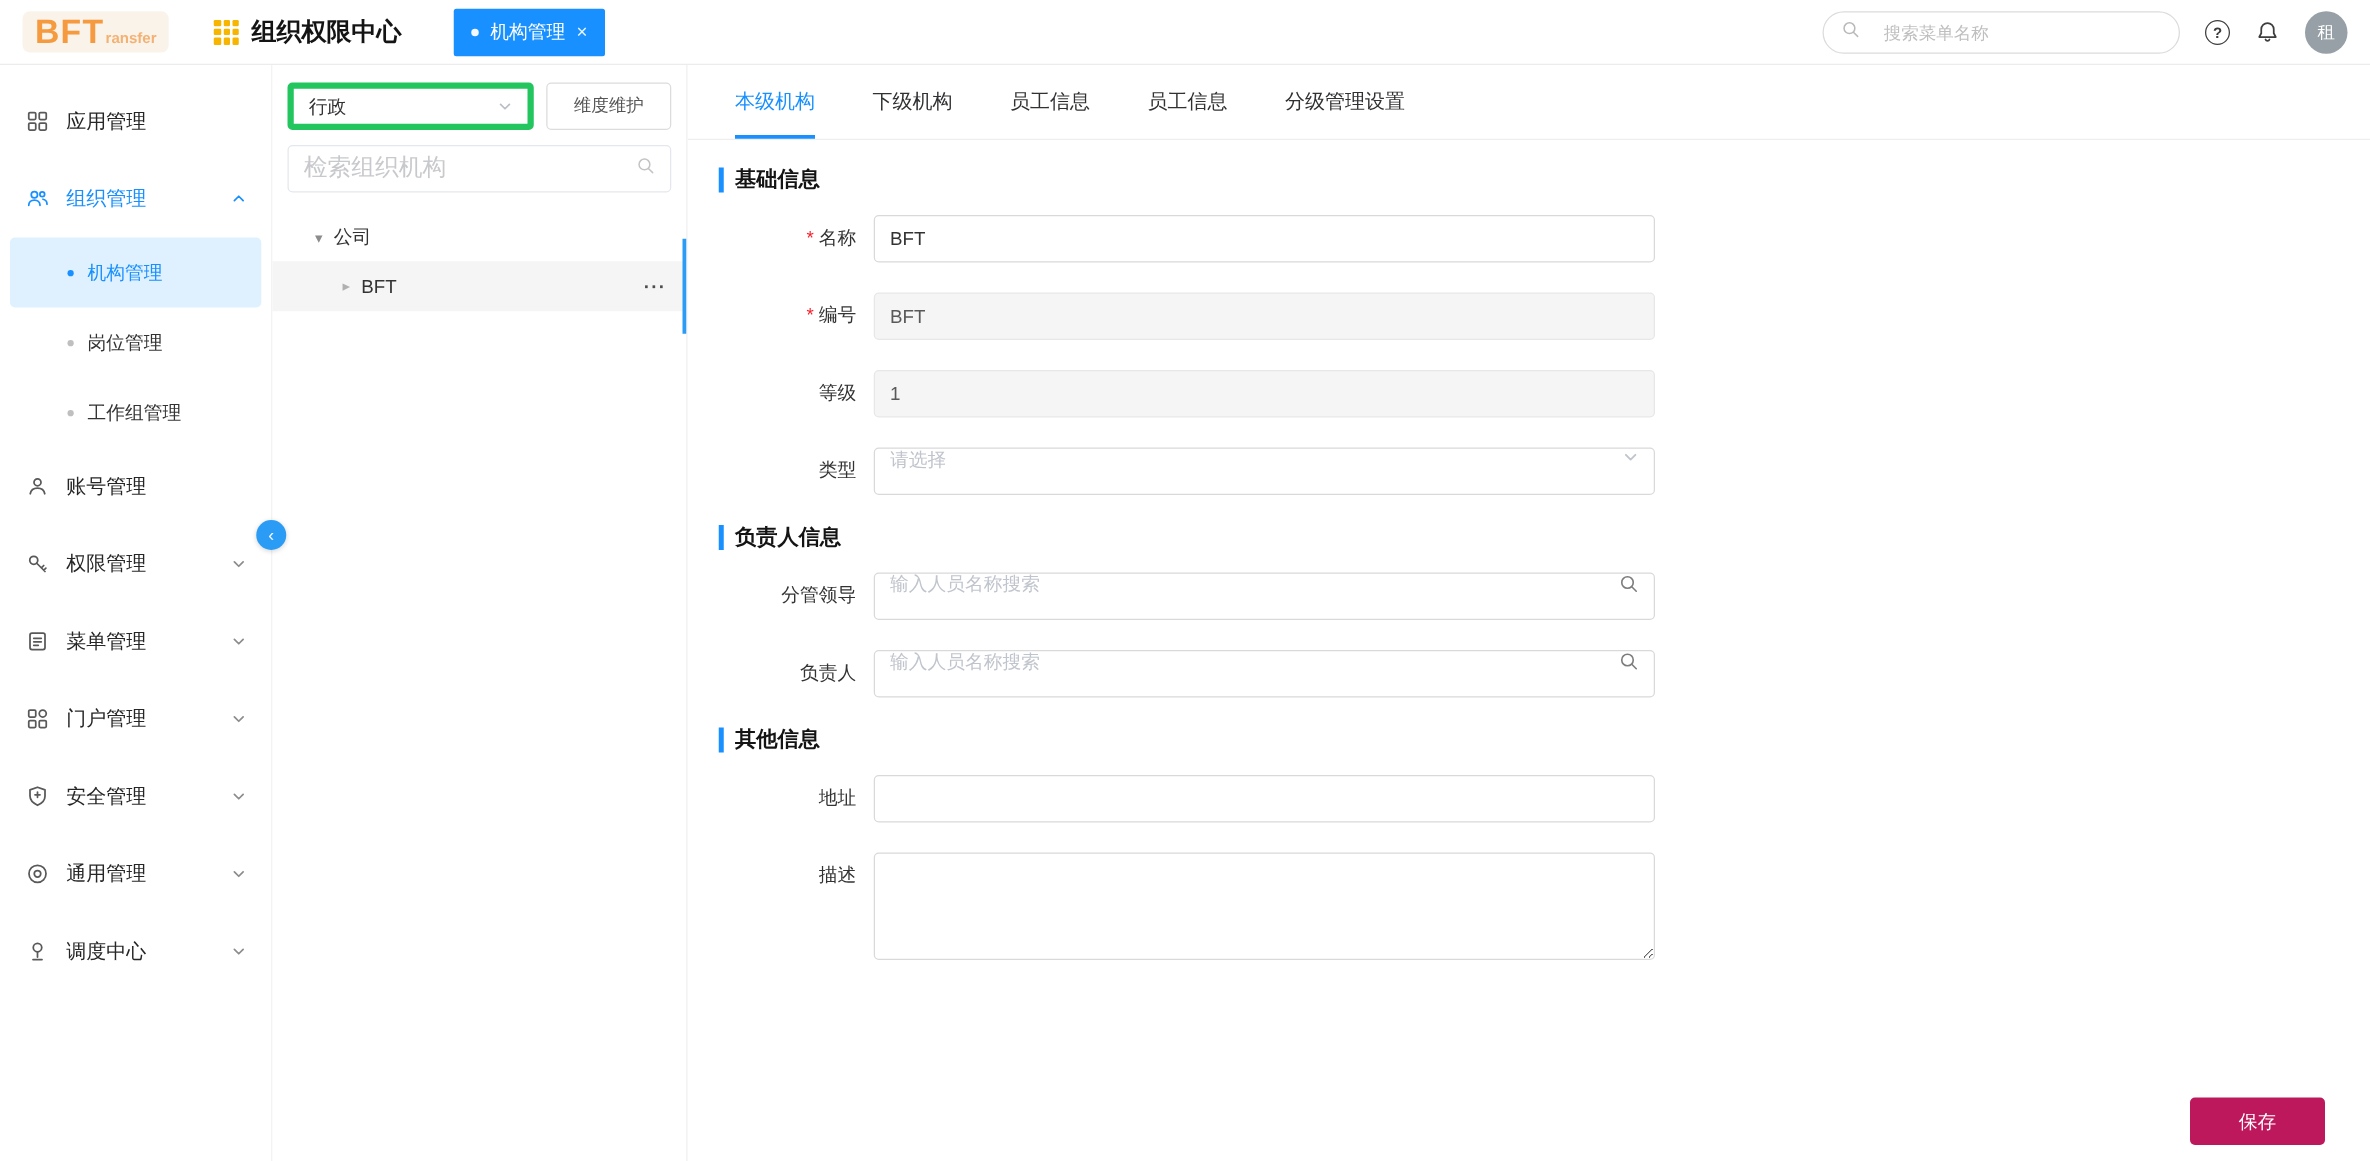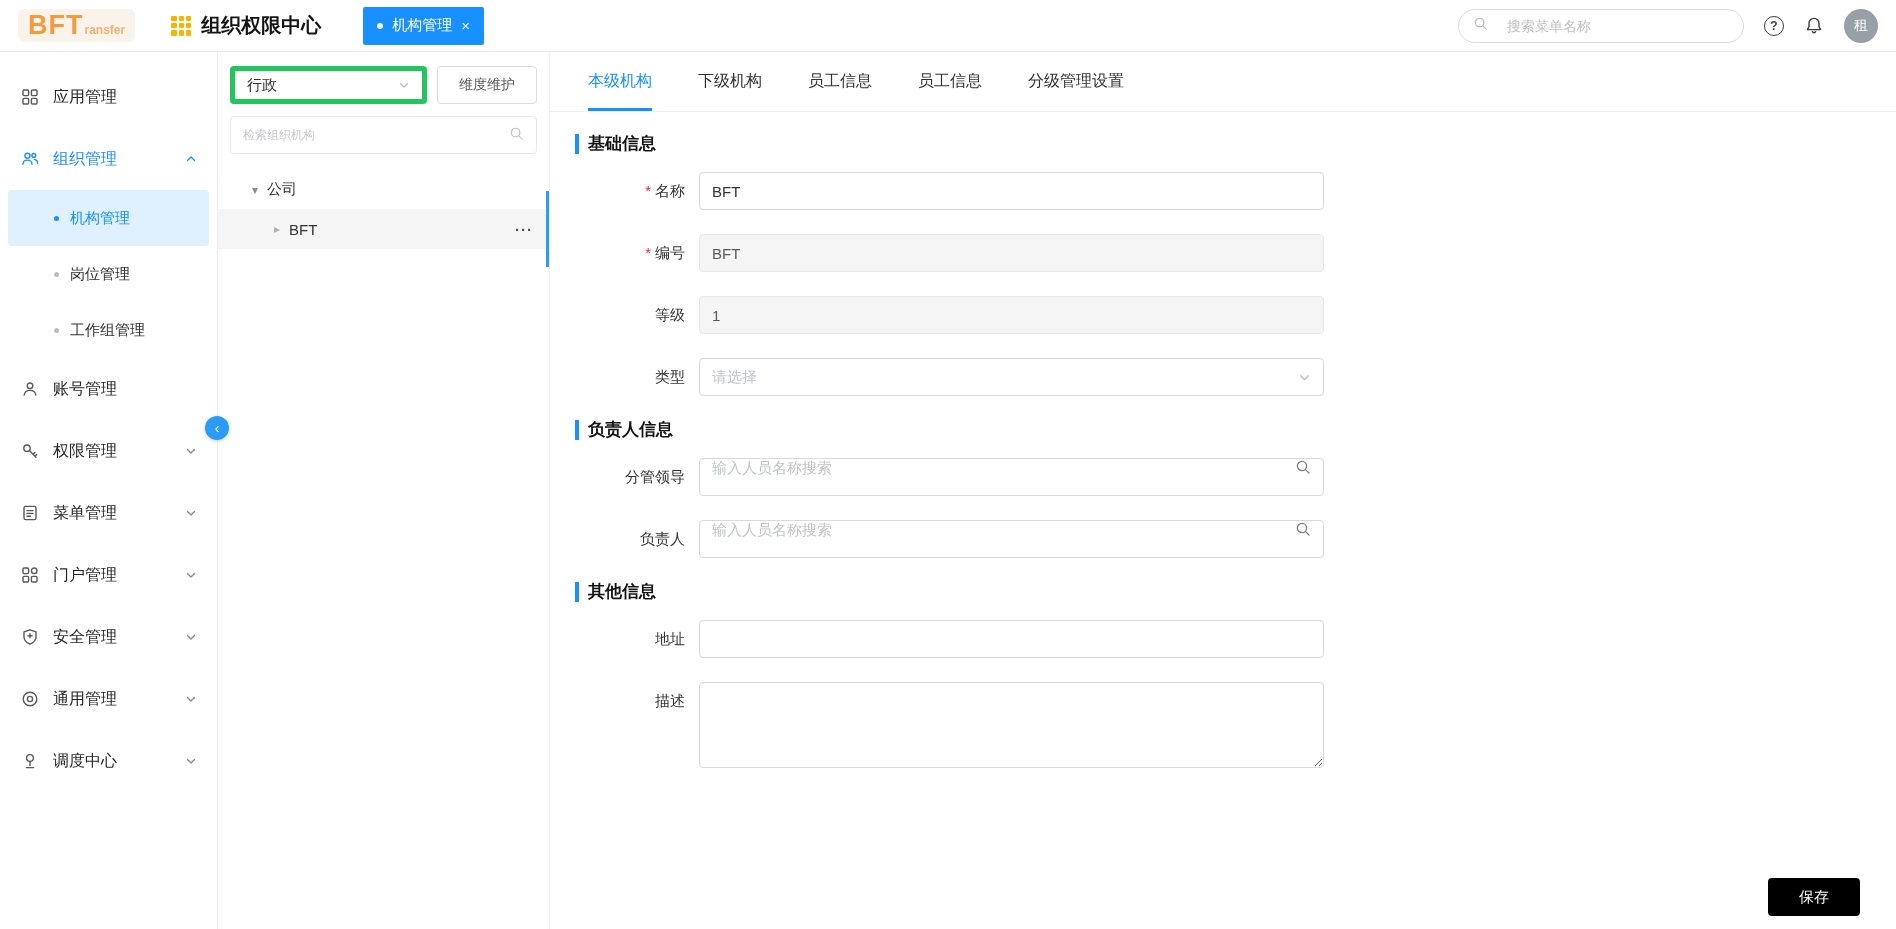--- a/index.html
+++ b/index.html
@@ -52,21 +52,21 @@
   
   .tree-panel{width:332px;flex:0 0 332px;border-right:1px solid #efefef;padding-top:14px;position:relative;background:#fff}
   .tp-row{display:flex;gap:10px;padding:0 12px}
   .tp-select{flex:1;height:38px;border:5px solid #22c55e;border-radius:4px;display:flex;align-items:center;
     justify-content:space-between;padding:0 12px;font-size:15px;color:#333;cursor:pointer;background:#fff}
   .tp-select .chev-svg{color:#b9bec7}
   .tp-btn{width:100px;height:38px;border:1px solid #dcdcdc;border-radius:4px;background:#fff;font-size:14px;
     color:#555;display:flex;align-items:center;justify-content:center;cursor:pointer}
   .tp-search{margin:12px 12px 0;height:38px;border:1px solid #e4e7ed;border-radius:4px;display:flex;
     align-items:center;padding:0 12px;color:#c4c4c4;background:#fff}
-  .tp-search input{flex:1;border:0;outline:0;font-size:12px;color:#404040;background:transparent}
+  .tp-search input{flex:1;border:0;outline:0;font-size:19px;color:#404040;background:transparent}
   .tp-search input::placeholder{color:#c8c9cc}
   .tree{margin-top:18px}
   .tree-root{display:flex;align-items:center;gap:9px;padding:8px 12px 10px 34px;font-size:15px;color:#333;cursor:pointer}
   .tree-root .caret{color:#8c8c8c;font-size:12px}
   .tree-child{display:flex;align-items:center;gap:9px;height:40px;padding-left:56px;padding-right:16px;
     font-size:15px;color:#333;background:#f5f5f5;position:relative;cursor:pointer}
   .tree-child .caret{color:#b0b0b0;font-size:12px}
   .tree-child .more{margin-left:auto;color:#4d4d4d;font-weight:700;letter-spacing:1px;cursor:pointer}
   .tree-child .sel-bar{position:absolute;right:0;top:-18px;bottom:-18px;width:3px;background:#2a9cf5}
 
@@ -80,30 +80,30 @@
   .section{margin-bottom:16px}
   .section-title{margin:0 0 18px 25px;font-size:17px;font-weight:700;color:#141414;border-left:4px solid #1890ff;
     padding-left:9px;line-height:20px}
   .form-row{display:flex;align-items:flex-start;margin-bottom:24px}
   .form-label{flex:0 0 149px;width:149px;text-align:right;padding-right:14px;font-size:15px;color:#333;line-height:38px;white-space:nowrap}
   .req{color:#f5222d;margin-right:4px}
   .form-control{width:625px;height:38px;border:1px solid #d9d9d9;border-radius:4px;padding:0 12px;font-size:15px;
     color:#333;outline:none;background:#fff}
   input.form-control::placeholder{color:#c0c4cc}
   .form-control.disabled{background:#f5f5f5;border-color:#e7e7e7;color:#595959}
-  .select-control{display:flex;align-items:center;justify-content:space-between;cursor:pointer}
+  .select-control{display:flex;justify-content:space-between;cursor:pointer}
   .select-control .ph{color:#c0c4cc}
   .select-control .chev-svg{color:#c0c4cc}
   .search-control{display:flex;align-items:flex-start;gap:21px}
   .search-control input{border:0;outline:0;flex:1;font-size:15px;color:#333;background:transparent}
   .search-control input::placeholder{color:#c0c4cc}
   .search-control .mag{color:#7d7d7d;display:flex}
   textarea.form-control{height:86px;padding:8px 12px;resize:both;line-height:1.45;font-family:inherit}
   .footer{height:64px;flex:0 0 64px;display:flex;align-items:center;justify-content:flex-end;padding-right:36px}
-  .save-btn{width:92px;height:38px;background:#000000;color:#fff;border:none;border-radius:4px;font-size:15px;cursor:pointer}
+  .save-btn{width:108px;height:38px;background:#be185d;color:#fff;border:none;border-radius:4px;font-size:15px;cursor:pointer}
 </style>
 </head>
 <body>
 
 <div class="app">
 
   <div class="topbar">
     <div class="logo">
       <span class="logo-main">BFT</span>
       <span class="logo-sub">ransfer</span>

